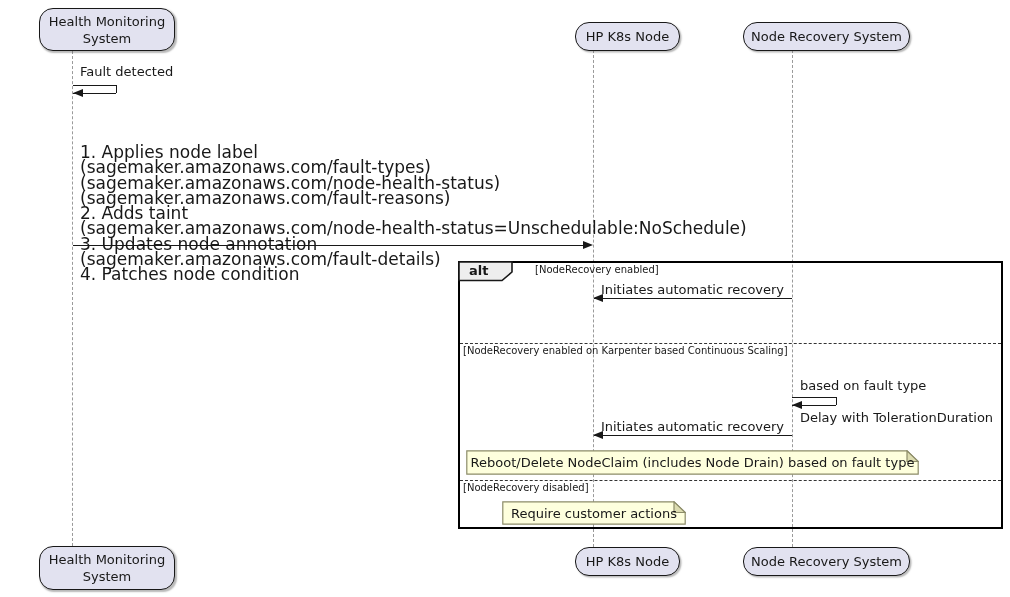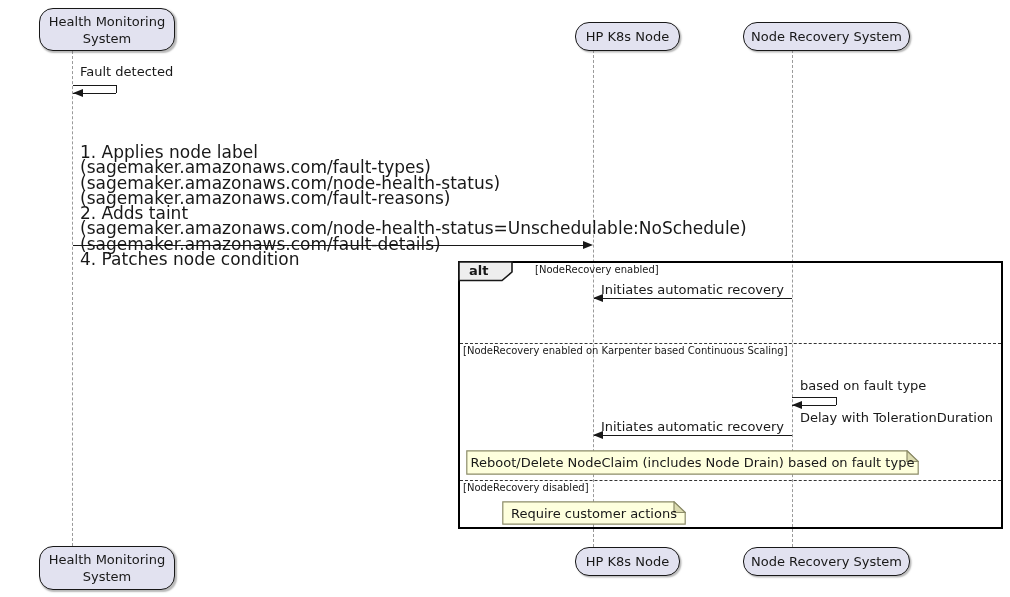--- a/index.html
+++ b/index.html
@@ -59,20 +59,21 @@
   <div class="hline" style="left:73px;top:93px;width:43px;"></div>
   <div class="arrowL" style="left:73px;top:89px;"></div>
 
   <div class="msgblock" style="left:80px;top:106px;">
     <div>1. Applies node label</div>
     <div>(sagemaker.amazonaws.com/fault-types)</div>
     <div>(sagemaker.amazonaws.com/node-health-status)</div>
     <div>(sagemaker.amazonaws.com/fault-reasons)</div>
     <div>2. Adds taint</div>
     <div>(sagemaker.amazonaws.com/node-health-status=Unschedulable:NoSchedule)</div>
+    <div>3. Updates node annotation</div>
     <div>(sagemaker.amazonaws.com/fault-details)</div>
     <div>4. Patches node condition</div>
   </div>
   <div class="hline" style="left:73px;top:245px;width:511px;"></div>
   <div class="arrowR" style="left:583px;top:241px;"></div>
 
   <div class="frame" style="left:458px;top:261px;width:545px;height:268px;"></div>
   <svg class="tab" style="left:458px;top:261px;" width="56" height="21">
     <polygon points="1,1 54,1 54,11 44,19.5 1,19.5" fill="#EEEEEE" stroke="#181818" stroke-width="1.6"></polygon>
   </svg>

